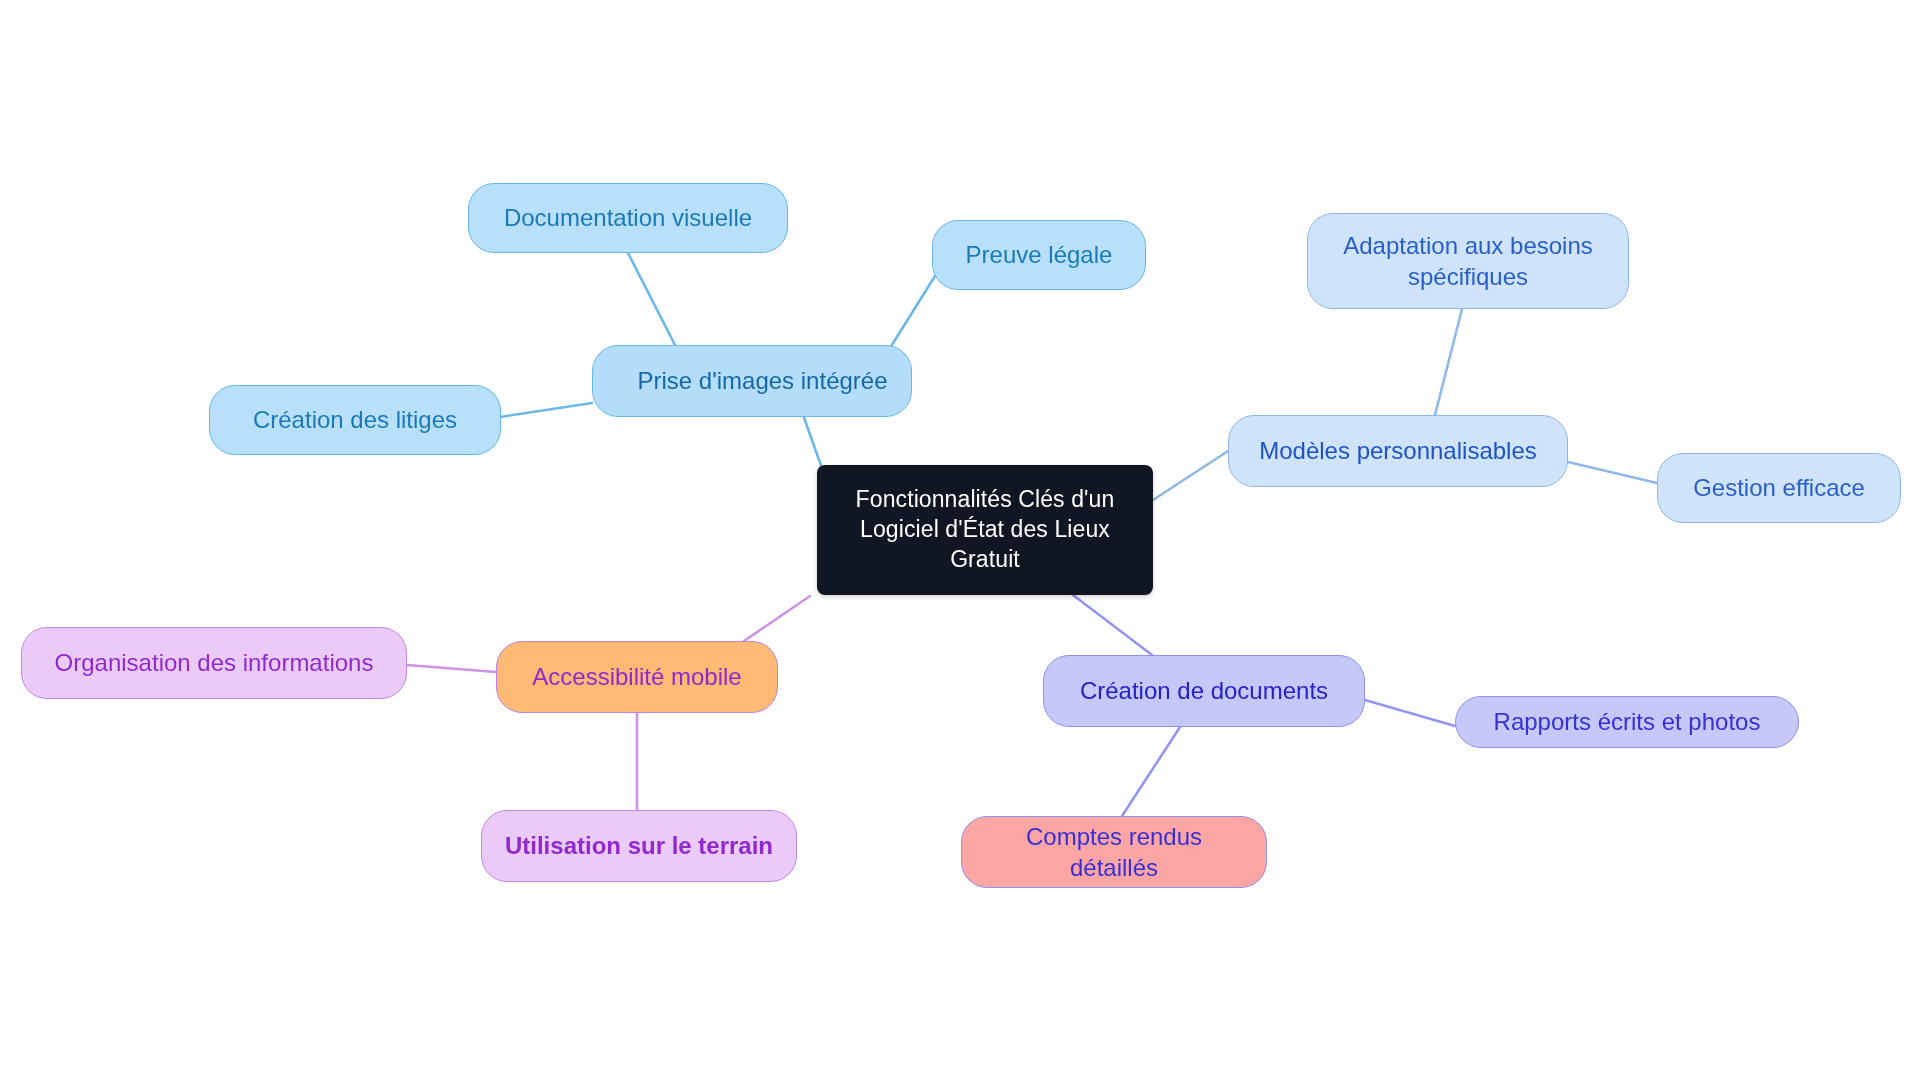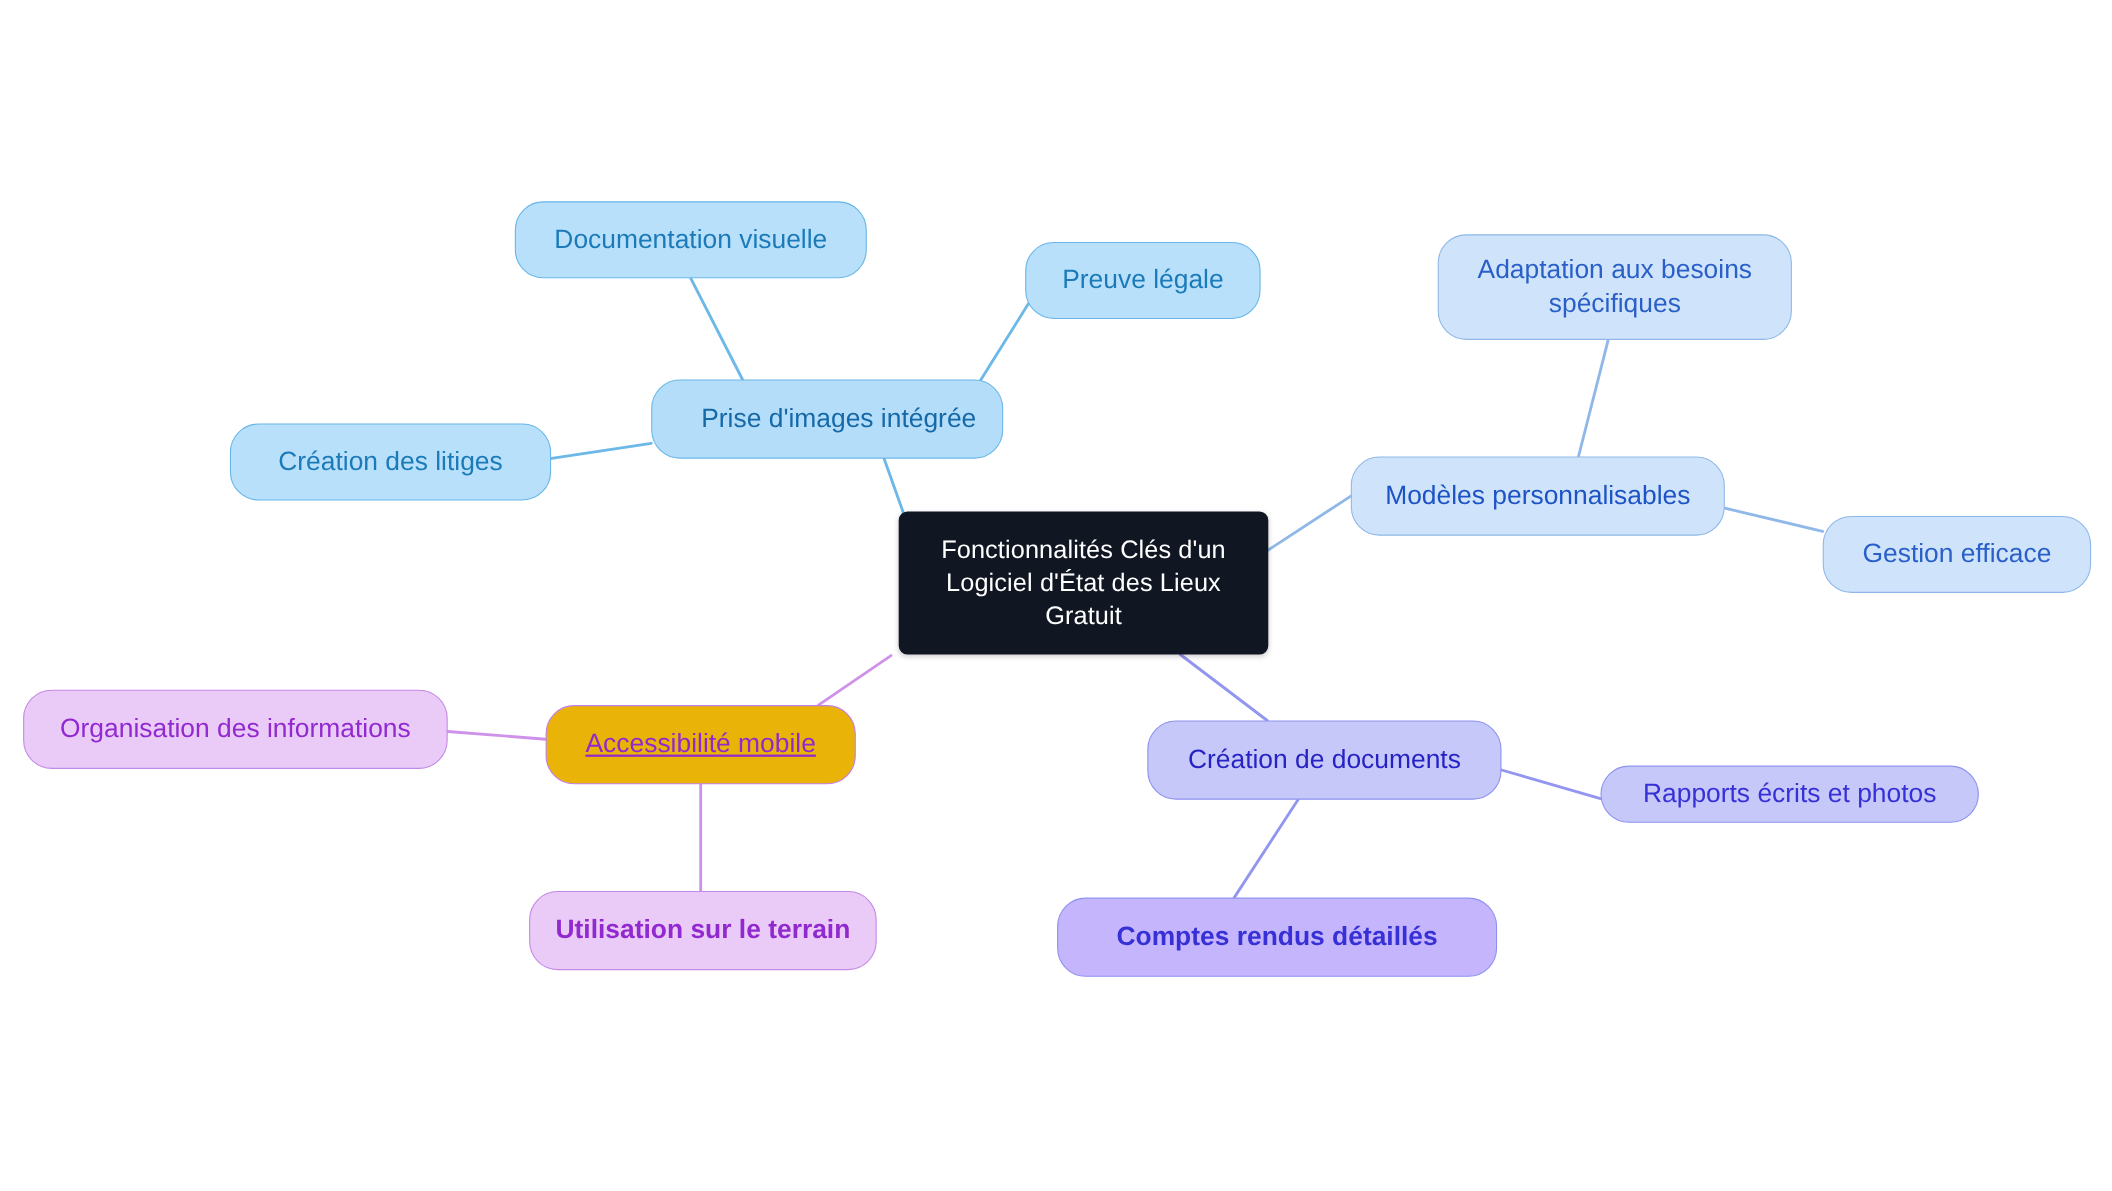--- a/index.html
+++ b/index.html
@@ -85,21 +85,21 @@
       <div class="node node-root" style="left: 817px; top: 465px; width: 336px; height: 130px; background: rgb(17, 23, 34); color: rgb(255, 255, 255);">Fonctionnalités Clés d'un
 Logiciel d'État des Lieux
 Gratuit</div>
       <div class="node node-branch" style="left: 592px; top: 345px; width: 320px; height: 72px; background: rgb(179, 221, 249); border-color: rgb(108, 184, 232); color: rgb(22, 105, 168); padding-left: 39px;">Prise d'images intégrée</div>
       <div class="node node-leaf" style="left: 468px; top: 183px; width: 320px; height: 70px; background: rgb(185, 224, 251); border-color: rgb(104, 182, 231); color: rgb(27, 122, 184);">Documentation visuelle</div>
       <div class="node node-leaf" style="left: 932px; top: 220px; width: 214px; height: 70px; background: rgb(185, 224, 251); border-color: rgb(104, 182, 231); color: rgb(27, 122, 184);">Preuve légale</div>
       <div class="node node-leaf" style="left: 209px; top: 385px; width: 292px; height: 70px; background: rgb(185, 224, 251); border-color: rgb(104, 182, 231); color: rgb(27, 122, 184);">Création des litiges</div>
       <div class="node node-branch" style="left: 1228px; top: 415px; width: 340px; height: 72px; background: rgb(207, 228, 251); border-color: rgb(143, 184, 232); color: rgb(29, 83, 196);">Modèles personnalisables</div>
       <div class="node node-leaf" style="left: 1307px; top: 213px; width: 322px; height: 96px; background: rgb(207, 228, 251); border-color: rgb(143, 184, 232); color: rgb(42, 95, 200);">Adaptation aux besoins
 spécifiques</div>
-      <div class="node node-leaf" style="left: 1657px; top: 453px; width: 244px; height: 70px; background: rgb(207, 228, 251); border-color: rgb(143, 184, 232); color: rgb(42, 95, 200); margin-top: 16px;">Gestion efficace</div>
-      <div class="node node-branch" style="left: 496px; top: 641px; width: 282px; height: 72px; background: #eab308; border-color: rgb(192, 127, 227); color: rgb(145, 41, 207); text-decoration: underline;">Accessibilité mobile</div>
+      <div class="node node-leaf" style="left: 1657px; top: 453px; width: 244px; height: 70px; background: rgb(207, 228, 251); border-color: rgb(143, 184, 232); color: rgb(42, 95, 200);">Gestion efficace</div>
+      <div class="node node-branch" style="left: 496px; top: 641px; width: 282px; height: 72px; background: #fdba74; border-color: rgb(192, 127, 227); color: rgb(145, 41, 207);">Accessibilité mobile</div>
       <div class="node node-leaf" style="left: 21px; top: 627px; width: 386px; height: 72px; background: rgb(234, 203, 248); border-color: rgb(196, 136, 230); color: rgb(145, 41, 207);">Organisation des informations</div>
       <div class="node node-leaf" style="left: 481px; top: 810px; width: 316px; height: 72px; background: rgb(234, 203, 248); border-color: rgb(196, 136, 230); color: rgb(145, 41, 207); font-weight: bold;">Utilisation sur le terrain</div>
       <div class="node node-branch" style="left: 1043px; top: 655px; width: 322px; height: 72px; background: rgb(197, 200, 248); border-color: rgb(142, 146, 238); color: rgb(38, 34, 196);">Création de documents</div>
       <div class="node node-leaf" style="left: 1455px; top: 696px; width: 344px; height: 52px; background: rgb(197, 200, 248); border-color: rgb(142, 146, 238); color: rgb(55, 48, 214);">Rapports écrits et photos</div>
-      <div class="node node-leaf" style="left: 961px; top: 816px; width: 400px; height: 72px; background: #c4b5fd; border-color: rgb(142, 146, 238); color: rgb(55, 48, 214); font-weight: bold;">Comptes rendus détaillés</div>
+      <div class="node node-leaf" style="left: 961px; top: 816px; width: 306px; height: 72px; background: #fca5a5; border-color: rgb(142, 146, 238); color: rgb(55, 48, 214);">Comptes rendus détaillés</div>
     </div>
 </div>
 
 </body></html>

